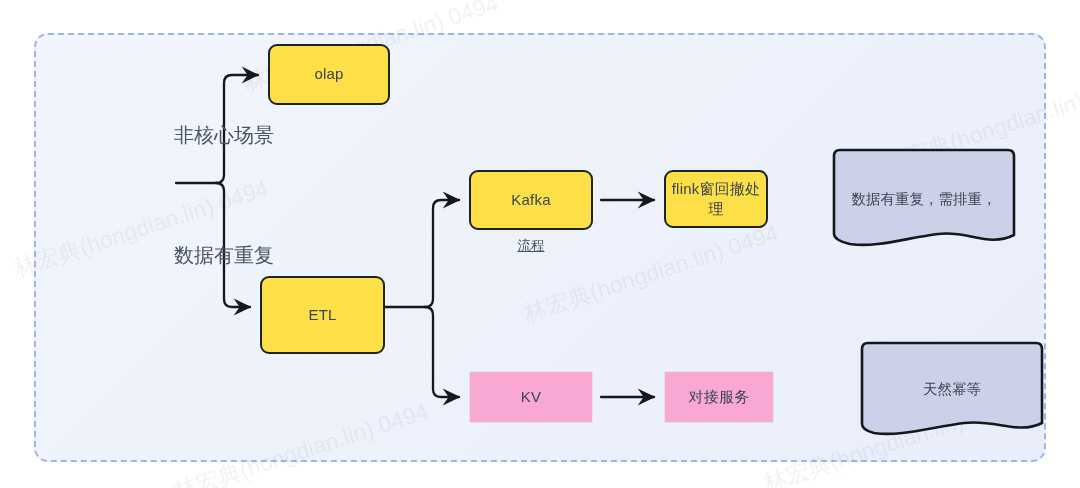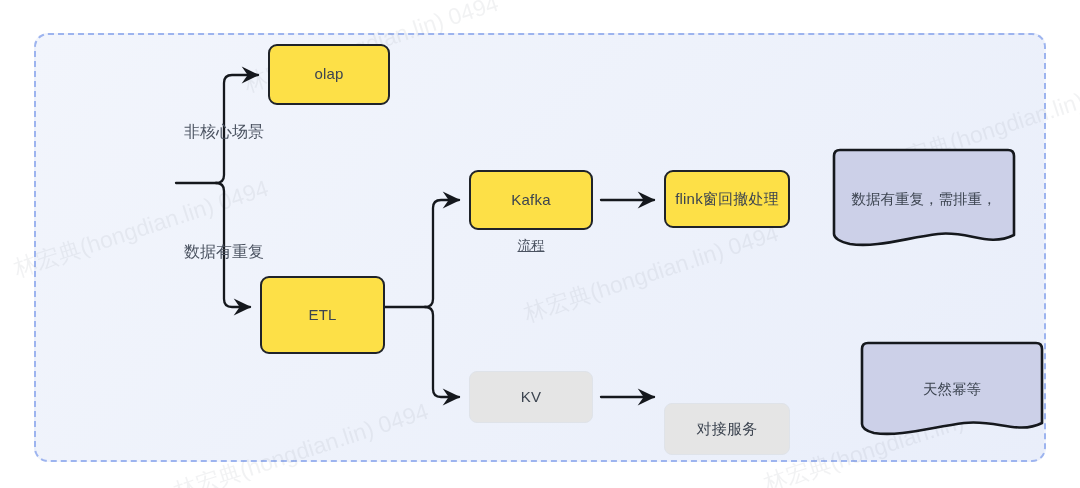--- a/index.html
+++ b/index.html
@@ -48,22 +48,22 @@
     background: #fde047;
     border: 2.2px solid #1f2329;
     border-radius: 9px;
     color: #3c4450;
     font-size: 15px;
     line-height: 1.35;
     letter-spacing: 0.2px;
   }
   .node.soft {
     border: 1.6px solid #dfe3e9;
-    background: #e5e5e5;
-    border-radius: 8px;
+    background: #f9a8d4;
+    border-radius: 2px;
   }
   .note {
     position: absolute;
     color: #3c4450;
     font-size: 14.5px;
     line-height: 1.55;
     text-align: center;
     display: flex;
     align-items: center;
     justify-content: center;
@@ -77,21 +77,21 @@
   }
   .note svg {
     position: absolute;
     left: 0;
     top: 0;
     z-index: 1;
   }
   .edge-label {
     position: absolute;
     color: #4b5361;
-    font-size: 16px;
+    font-size: 20px;
     white-space: nowrap;
     text-align: center;
   }
   .sub-label {
     position: absolute;
     color: #4b5361;
     font-size: 13.5px;
     white-space: nowrap;
     text-align: center;
   }
@@ -148,29 +148,29 @@
   </div>
 
   <div class="node" style="left:260px; top:276px; width:125px; height:78px;">
     <span>ETL</span>
   </div>
 
   <div class="node" style="left:469px; top:170px; width:124px; height:60px;">
     <span>Kafka</span>
   </div>
 
-  <div class="node" style="left:664px; top:170px; width:126px; height:58px;">
+  <div class="node" style="left:664px; top:170px; width:104px; height:58px;">
     <span>flink窗回撤处理</span>
   </div>
 
   <div class="node soft" style="left:469px; top:371px; width:124px; height:52px;">
     <span>KV</span>
   </div>
 
-  <div class="node soft" style="left:664px; top:371px; width:126px; height:52px;margin-top:32px;">
+  <div class="node soft" style="left:664px; top:371px; width:110px; height:52px;">
     <span>对接服务</span>
   </div>
 
   <div class="edge-label" style="left:170px; top:122px; width:108px;">
     <span>非核心场景</span>
   </div>
   <div class="edge-label" style="left:170px; top:242px; width:108px;">
     <span>数据有重复</span>
   </div>
 

